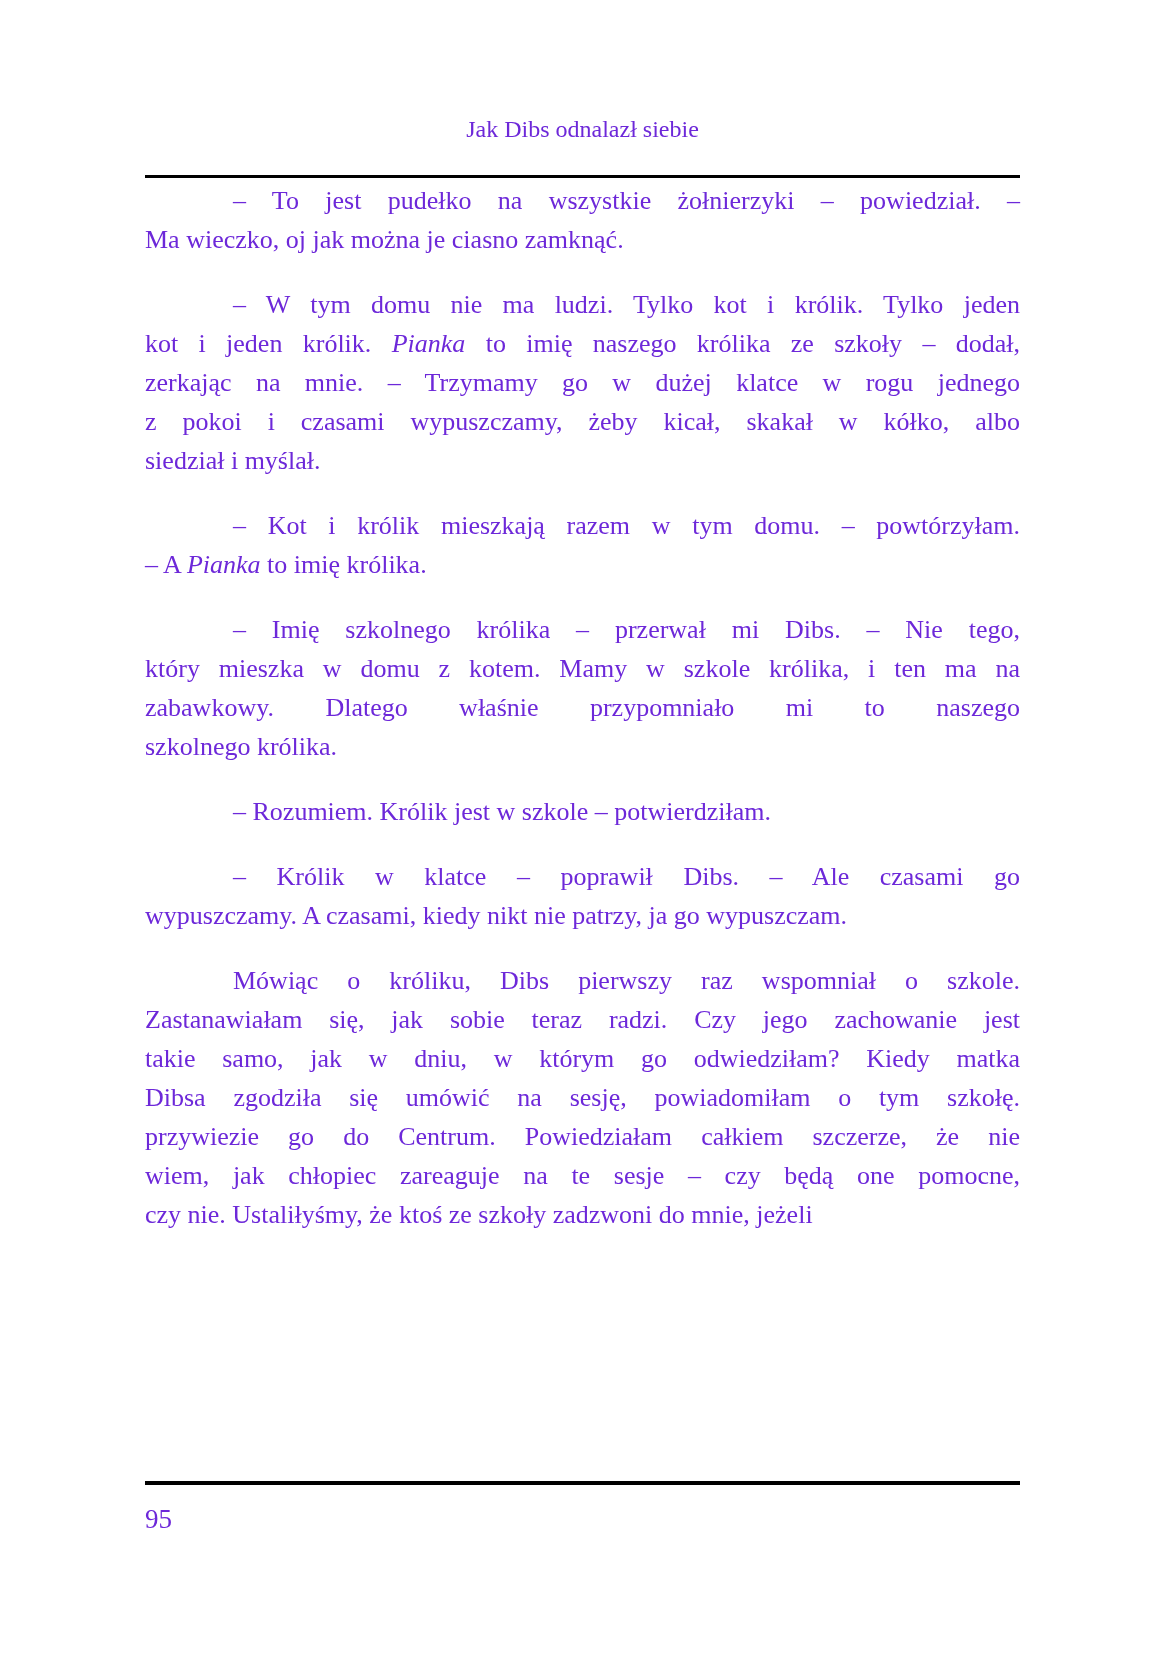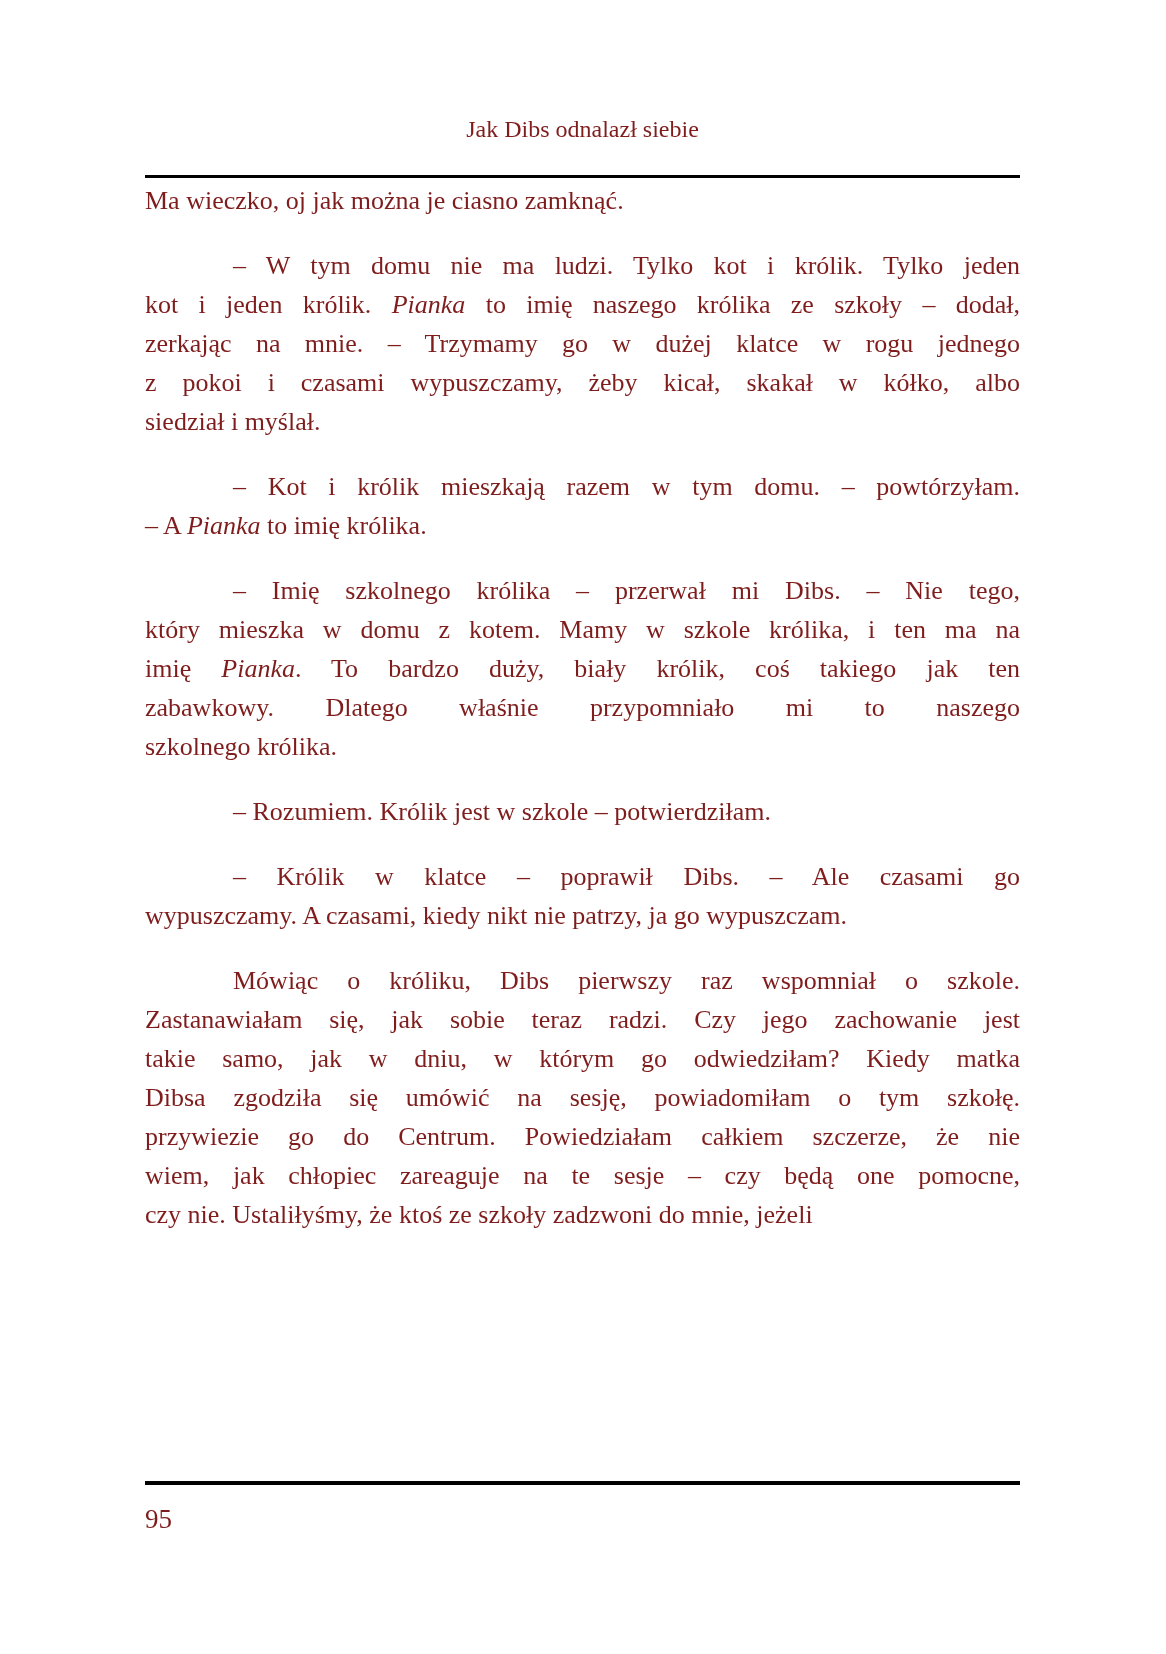--- a/index.html
+++ b/index.html
@@ -1,21 +1,21 @@
 <!DOCTYPE html>
 <html><head>
 <meta charset="utf-8">
 <style>
   html, body { margin: 0; padding: 0; background: #ffffff; }
   .page {
     position: relative;
     width: 1166px;
     height: 1654px;
     background: #ffffff;
-    color: #7f1d1d;
+    color: #6d28d9;
     font-family: "Liberation Serif", "DejaVu Serif", serif;
     overflow: hidden;
   }
   .running-header {
     position: absolute;
     top: 114px;
     left: 145px;
     width: 875px;
     text-align: center;
     font-size: 24px;
@@ -63,37 +63,37 @@
 </head>
 <body>
 
 <div class="page">
   <div class="running-header">Jak Dibs odnalazł siebie</div>
 
   <div class="rule rule-top"></div>
 
   <div class="page-body" id="page-body">
       <div class="paragraph">
+        <div class="line first"><span class="seg-regular">– To jest pudełko na wszystkie żołnierzyki – powiedział. –</span></div>
         <div class="line last"><span class="seg-regular">Ma wieczko, oj jak można je ciasno zamknąć.</span></div>
       </div>
       <div class="paragraph">
         <div class="line first"><span class="seg-regular">– W tym domu nie ma ludzi. Tylko kot i królik. Tylko jeden</span></div>
         <div class="line"><span class="seg-regular">kot i jeden królik. </span><span class="seg-italic">Pianka</span><span class="seg-regular"> to imię naszego królika ze szkoły – dodał,</span></div>
         <div class="line"><span class="seg-regular">zerkając na mnie. – Trzymamy go w dużej klatce w rogu jednego</span></div>
         <div class="line"><span class="seg-regular">z pokoi i czasami wypuszczamy, żeby kicał, skakał w kółko, albo</span></div>
         <div class="line last"><span class="seg-regular">siedział i myślał.</span></div>
       </div>
       <div class="paragraph">
         <div class="line first"><span class="seg-regular">– Kot i królik mieszkają razem w tym domu. – powtórzyłam.</span></div>
         <div class="line last"><span class="seg-regular">– A </span><span class="seg-italic">Pianka</span><span class="seg-regular"> to imię królika.</span></div>
       </div>
       <div class="paragraph">
         <div class="line first"><span class="seg-regular">– Imię szkolnego królika – przerwał mi Dibs. – Nie tego,</span></div>
         <div class="line"><span class="seg-regular">który mieszka w domu z kotem. Mamy w szkole królika, i ten ma na</span></div>
-        <div class="line"><span class="seg-regular">imię </span><span class="seg-italic">Pianka</span><span class="seg-regular">. To bardzo duży, biały królik, coś takiego jak ten</span></div>
         <div class="line"><span class="seg-regular">zabawkowy. Dlatego właśnie przypomniało mi to naszego</span></div>
         <div class="line last"><span class="seg-regular">szkolnego królika.</span></div>
       </div>
       <div class="paragraph">
         <div class="line first last"><span class="seg-regular">– Rozumiem. Królik jest w szkole – potwierdziłam.</span></div>
       </div>
       <div class="paragraph">
         <div class="line first"><span class="seg-regular">– Królik w klatce – poprawił Dibs. – Ale czasami go</span></div>
         <div class="line last"><span class="seg-regular">wypuszczamy. A czasami, kiedy nikt nie patrzy, ja go wypuszczam.</span></div>
       </div>

